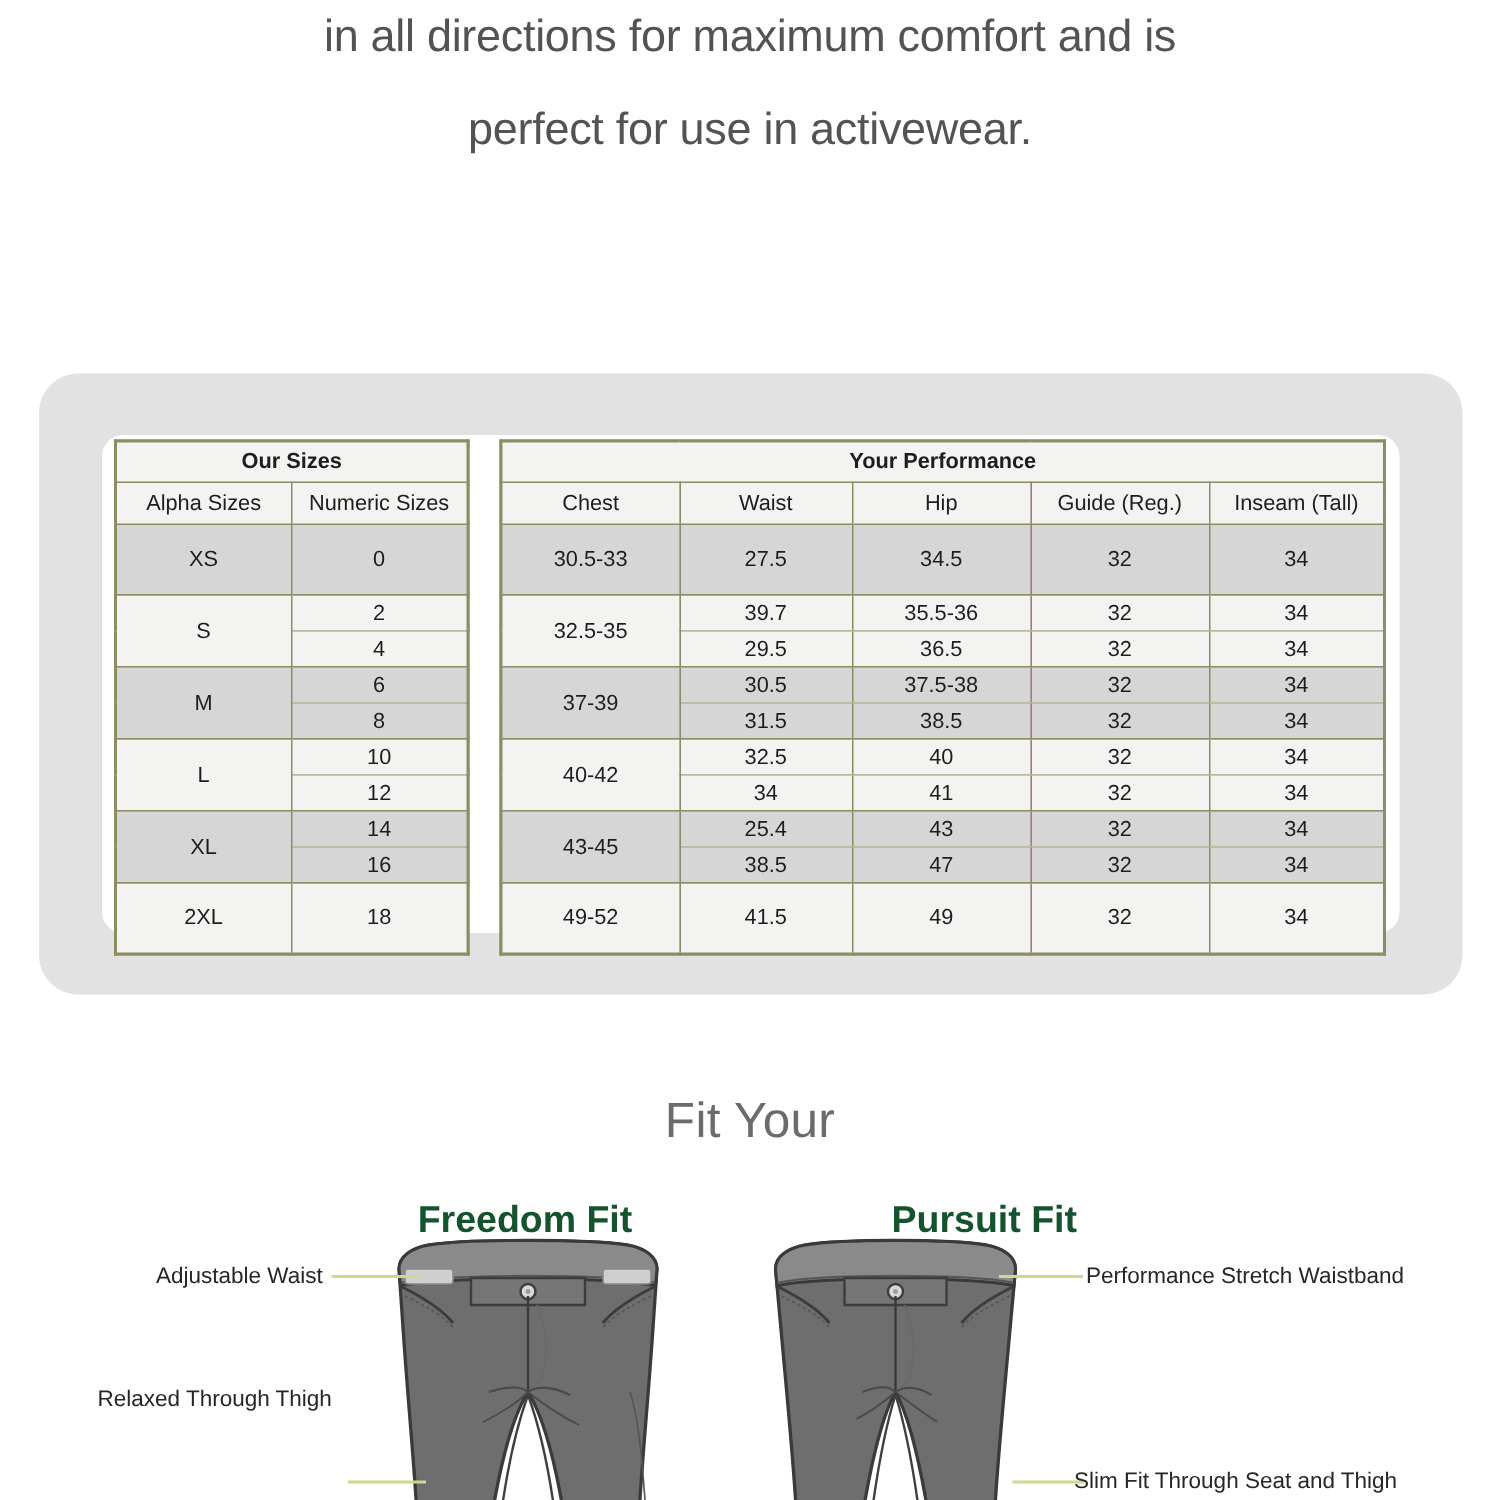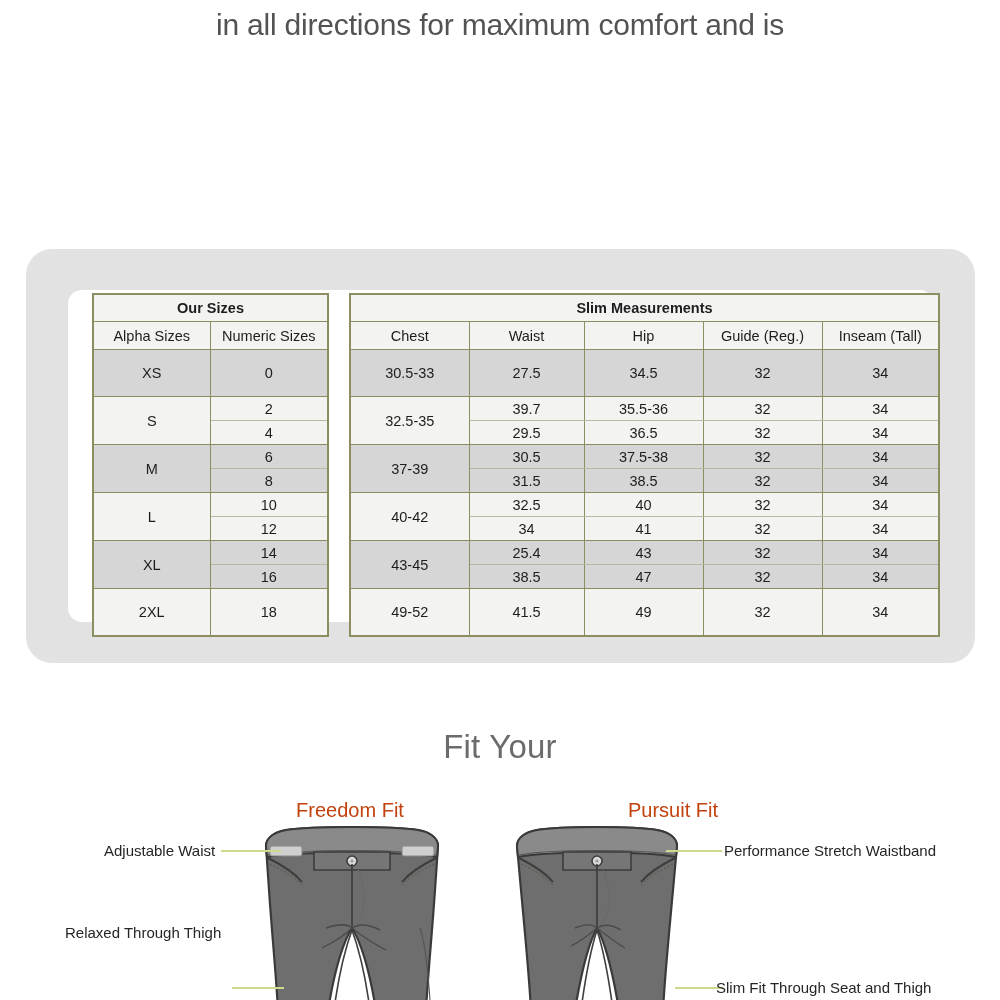--- a/index.html
+++ b/index.html
@@ -50,21 +50,20 @@
     background: #ffffff;
     border-radius: 14px;
   }
 
   .sz-table {
     position: absolute;
     border-collapse: collapse;
     table-layout: fixed;
     border: 2px solid #8d8d62;
     background: #d946ef;
-    margin-left: 16px;
   }
   .sz-table td, .sz-table th {
     border: 1px solid #8d8d62;
     text-align: center;
     vertical-align: middle;
     color: #1d1d1d;
     font-size: 14.5px;
     font-weight: 400;
     padding: 0;
     background: #f3f3f1;
@@ -108,24 +107,24 @@
     top: 728px;
     width: 1000px;
     text-align: center;
     color: #6b6b6b;
     font-size: 33px;
     font-weight: 400;
     letter-spacing: 0.2px;
   }
   .fit-label {
     position: absolute;
-    color: #c2410c;
-    font-size: 20px;
+    color: #14532d;
+    font-size: 25px;
     text-align: center;
-    font-weight: 400;
+    font-weight: 700;
   }
   #fit-label-left  { left: 230px; top: 799px; width: 240px; }
   #fit-label-right { left: 478px; top: 799px; width: 240px; text-align: right; }
 
   .callout {
     position: absolute;
     font-size: 15px;
     color: #262626;
     white-space: nowrap;
     font-weight: 400;
@@ -147,20 +146,21 @@
 
   .pants { position: absolute; }
   #pants-freedom { left: 252px; top: 824px; }
   #pants-pursuit { left: 497px; top: 824px; }
 </style>
 </head>
 <body>
 
 <div id="intro-paragraph">
   <span class="line">in all directions for maximum comfort and is</span>
+  <span class="line">perfect for use in activewear.</span>
 </div>
 
 <div id="size-chart-panel">
   <div id="size-chart-card"></div>
 </div>
 
 <table class="sz-table" id="our-sizes-table">
   <colgroup>
       <col class="c1">
       <col class="c2">
@@ -215,21 +215,21 @@
 <table class="sz-table" id="your-measurements-table">
   <colgroup>
       <col class="m1">
       <col class="m2">
       <col class="m3">
       <col class="m4">
       <col class="m5">
     </colgroup>
   <tbody id="your-measurements-body">
       <tr>
-        <th class="title" colspan="5">Slim Measurements</th>
+        <th class="title" colspan="5">Your Performance</th>
       </tr>
       <tr>
         <th class="colhead">Chest</th>
         <th class="colhead">Waist</th>
         <th class="colhead">Hip</th>
         <th class="colhead">Guide (Reg.)</th>
         <th class="colhead">Inseam (Tall)</th>
       </tr>
       <tr>
         <td class="shaded" rowspan="1" style="height:46px">30.5-33</td>

